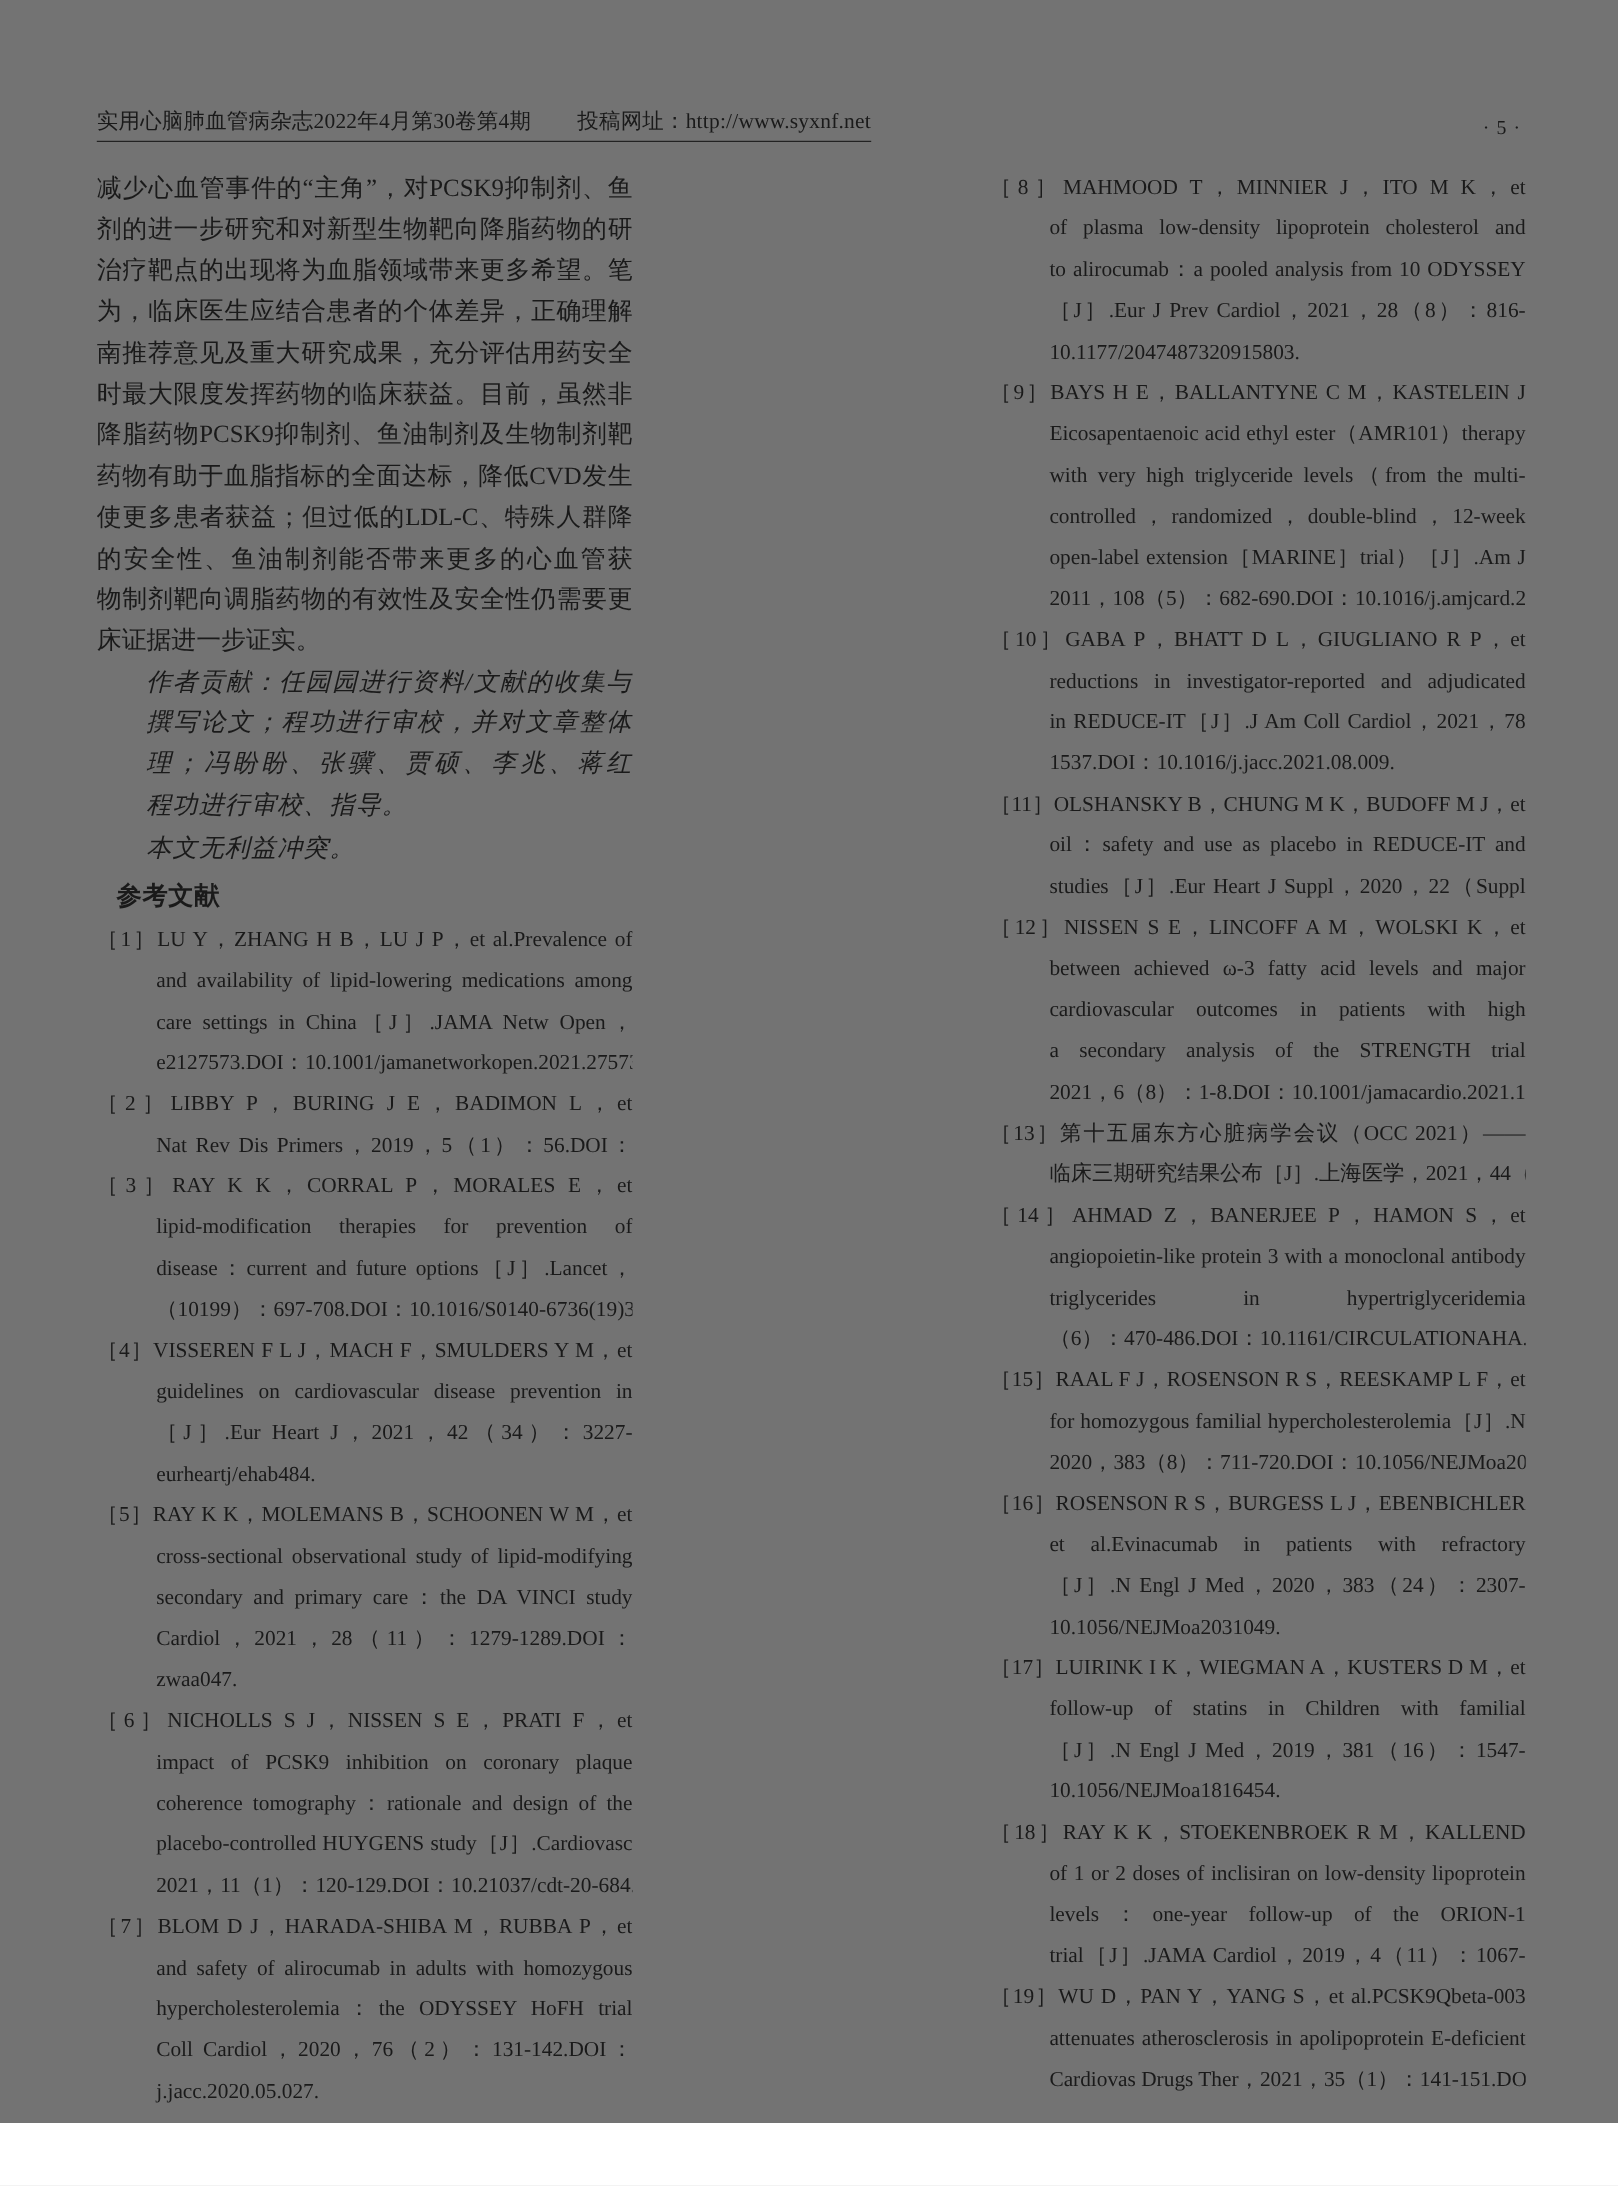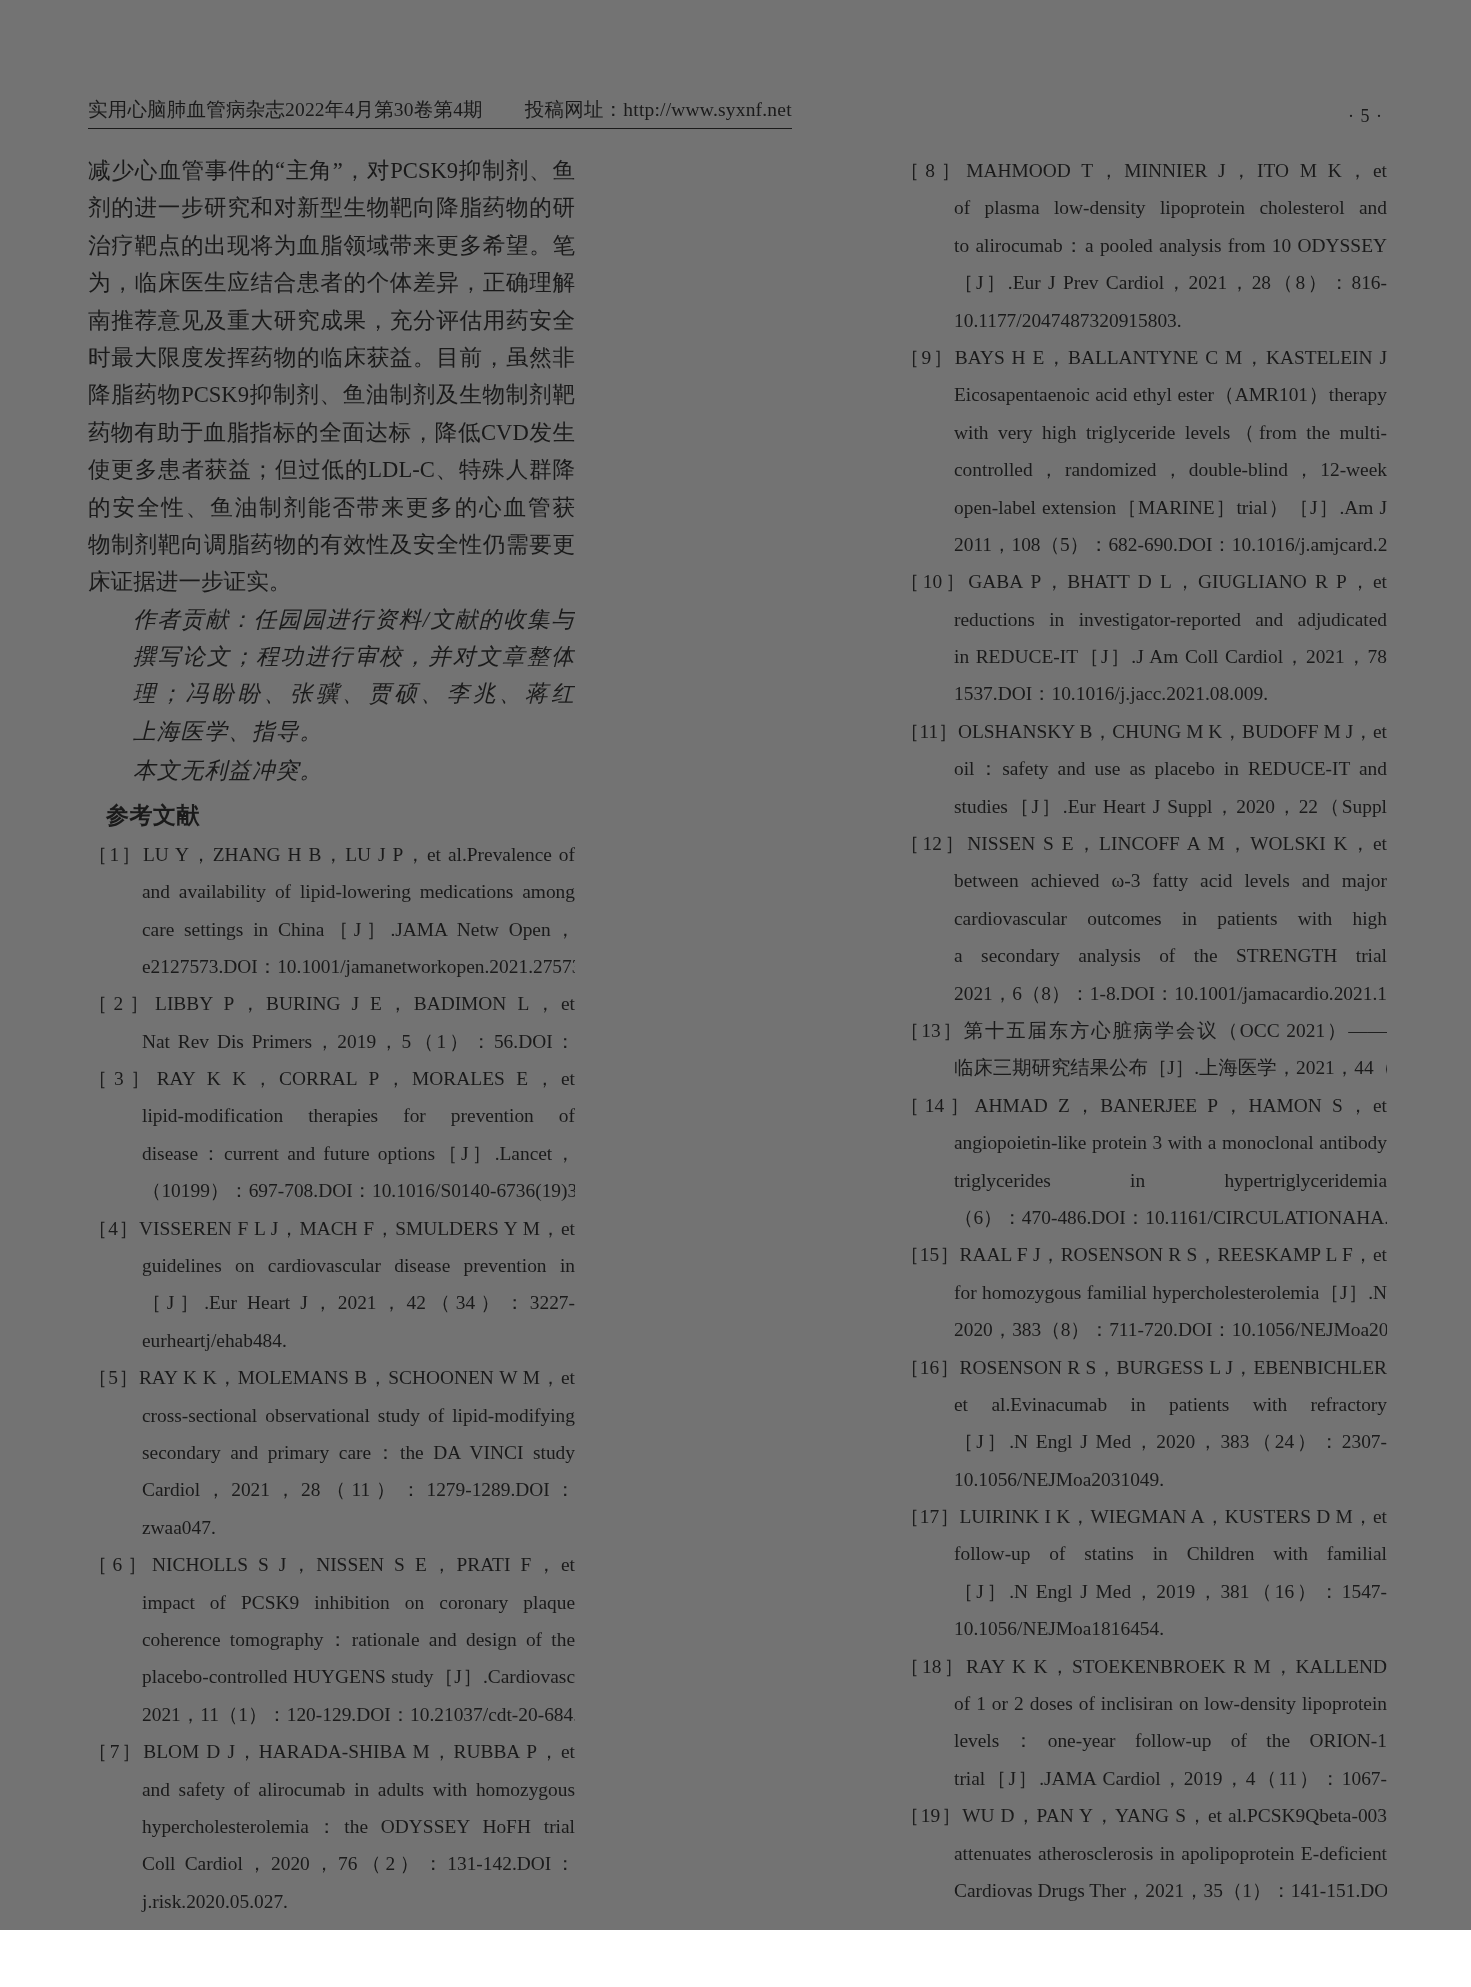--- a/index.html
+++ b/index.html
@@ -155,21 +155,21 @@
       <span class="ref-line j">使更多患者获益；但过低的LDL-C、特殊人群降脂治疗</span>
       <span class="ref-line j">的安全性、鱼油制剂能否带来更多的心血管获益、新生</span>
       <span class="ref-line j">物制剂靶向调脂药物的有效性及安全性仍需要更多的临</span>
       <span class="ref-line nojust">床证据进一步证实。</span>
     </p>
 
     <p class="kai">
       <span class="ref-line j" style="text-indent:45px">作者贡献：任园园进行资料/文献的收集与整理、</span>
       <span class="ref-line j">撰写论文；程功进行审校，并对文章整体负责、监督管</span>
       <span class="ref-line j">理；冯盼盼、张骥、贾硕、李兆、蒋红英、王依阳对文</span>
-      <span class="ref-line nojust">上海医学、指导。</span>
+      <span class="ref-line nojust">程功进行审校、指导。</span>
     </p>
 
     <p class="kai">本文无利益冲突。</p>
 
     <h2 class="refs-heading">参考文献</h2>
 
     <ul class="ref-list">
 
       <li class="ref-item">
         <span class="ref-line j"><span>［1］</span><span>LU Y，ZHANG H B，LU J P，et al.Prevalence of dyslipidemia</span></span>
@@ -211,21 +211,21 @@
         <span class="ref-line j indent">coherence tomography：rationale and design of the randomized，</span>
         <span class="ref-line j indent">placebo-controlled HUYGENS study［J］.Cardiovasc Diagn Ther，</span>
         <span class="ref-line nojust indent">2021，11（1）：120-129.DOI：10.21037/cdt-20-684.</span>
       </li>
 
       <li class="ref-item">
         <span class="ref-line j"><span>［7］</span><span>BLOM D J，HARADA-SHIBA M，RUBBA P，et al.Efficacy</span></span>
         <span class="ref-line j indent">and safety of alirocumab in adults with homozygous familial</span>
         <span class="ref-line j indent">hypercholesterolemia：the ODYSSEY HoFH trial［J］.J Am</span>
         <span class="ref-line j indent">Coll Cardiol，2020，76（2）：131-142.DOI：10.1016/</span>
-        <span class="ref-line nojust indent">j.risk.2020.05.027.</span>
+        <span class="ref-line nojust indent">j.jacc.2020.05.027.</span>
       </li>
 
     </ul>
   </div>
 
   <div class="col col-right">
     <ul class="ref-list">
 
       <li class="ref-item">
         <span class="ref-line j"><span>［8］</span><span>MAHMOOD T，MINNIER J，ITO M K，et al.Discordant responses</span></span>

